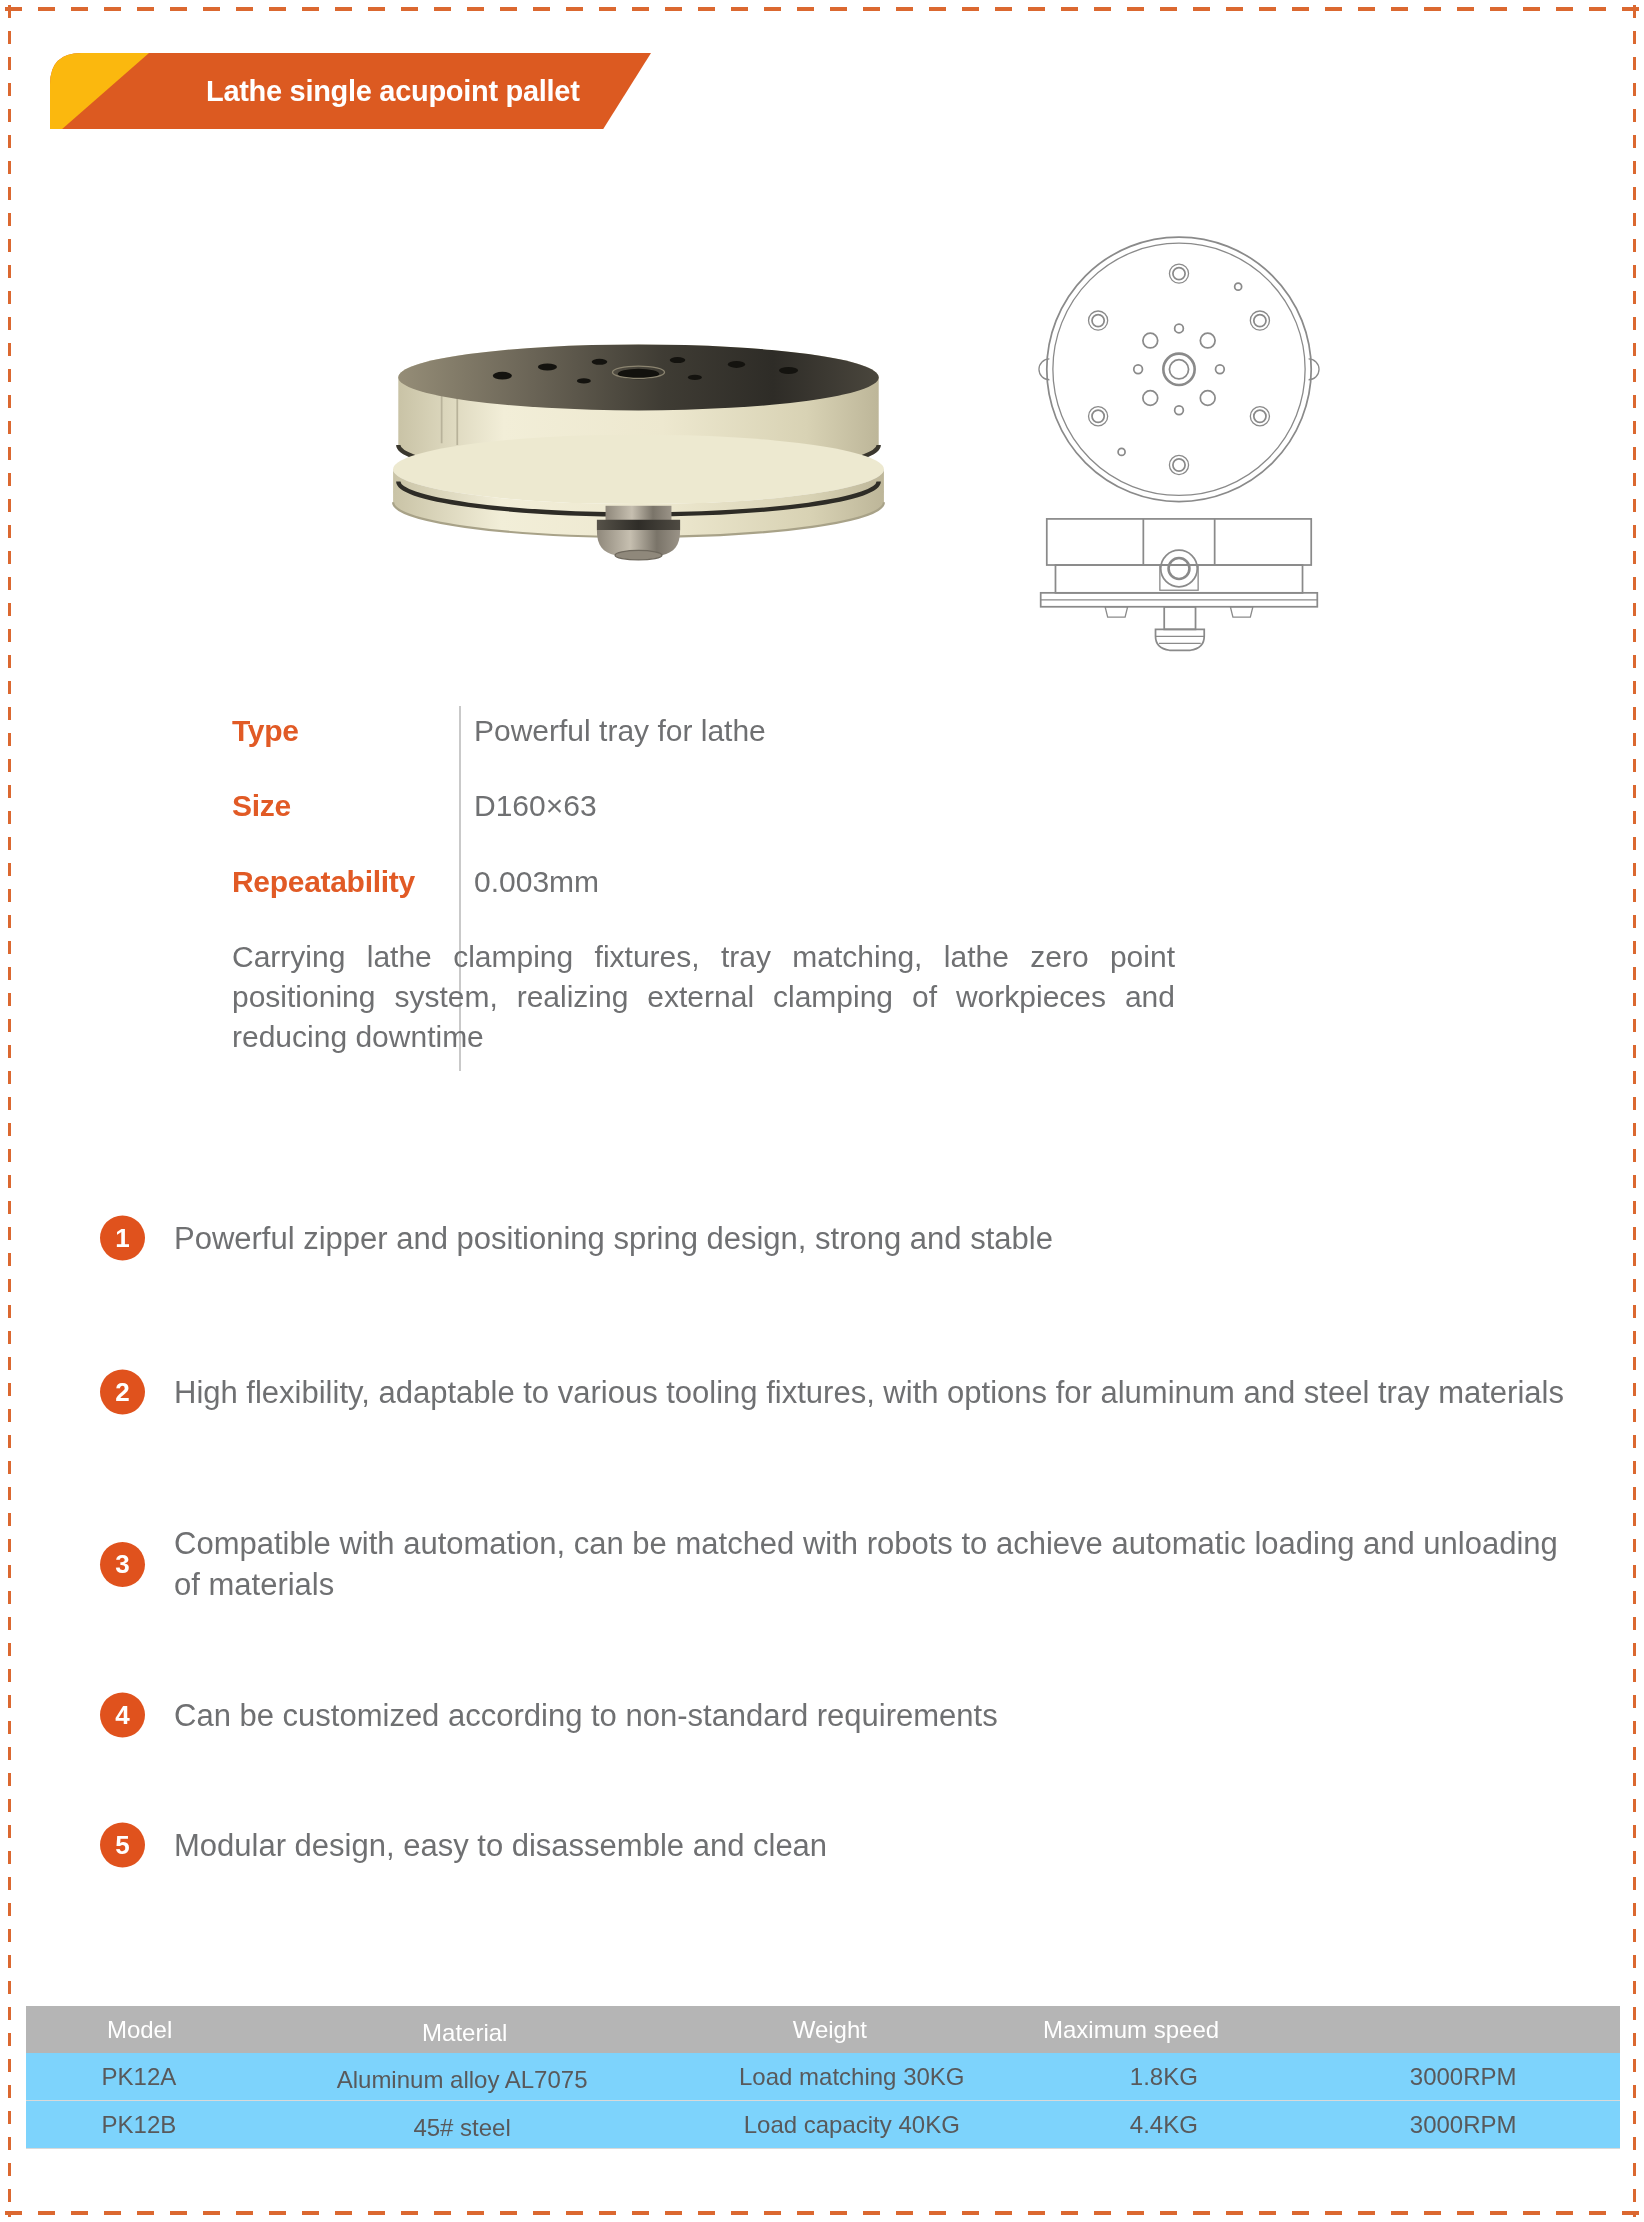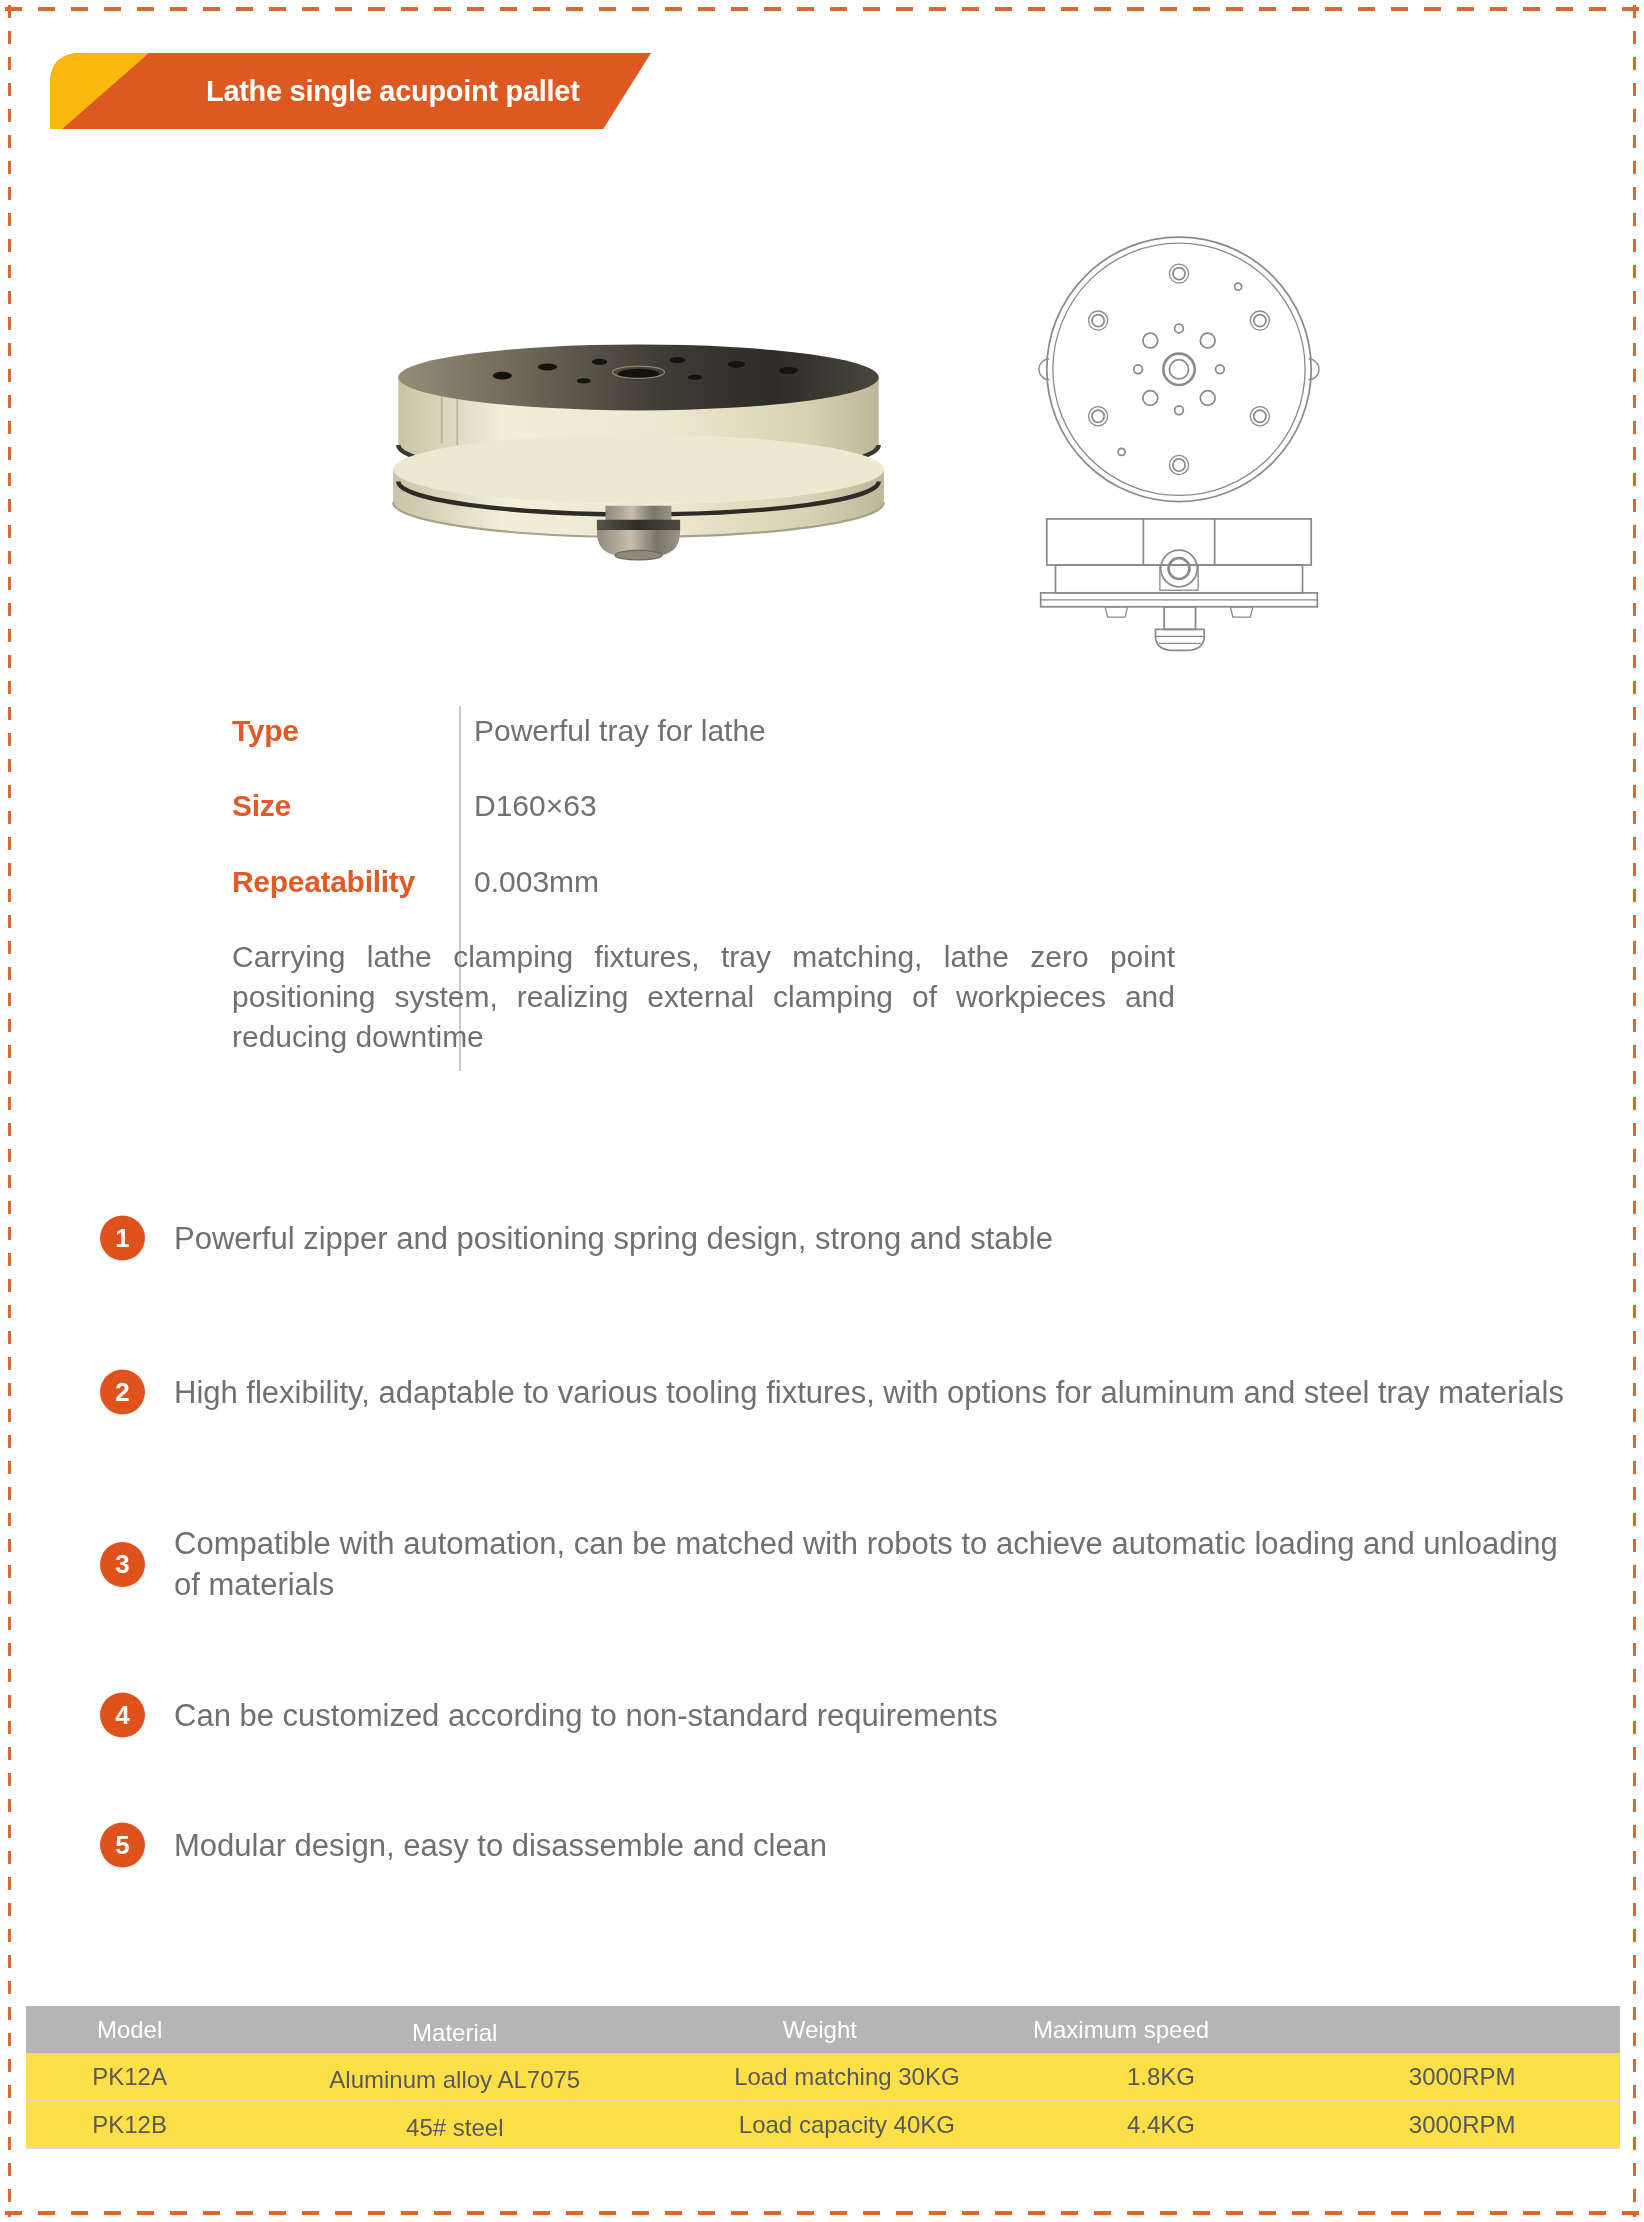--- a/index.html
+++ b/index.html
@@ -50,24 +50,24 @@
     background:#E0521D; color:#ffffff; font-size:26px; font-weight:bold;
     display:flex; align-items:center; justify-content:center;
   }
   .feature-text { color:#6F7072; font-size:31px; line-height:41px; max-width:1404px; }
 
   
   .spec-table { position:absolute; left:26px; top:2006px; width:1594px; }
   .t-row { display:flex; width:100%; }
   .t-head { background:#B5B5B5; height:47px; }
   .t-head .t-cell { color:#ffffff; font-size:24px; }
-  .t-body { background:#fde047; height:48px; border-bottom:1.7px solid #D9D9D9; }
+  .t-body { background:#7dd3fc; height:48px; border-bottom:1.7px solid #D9D9D9; }
   .t-body .t-cell { color:#58595B; font-size:24px; }
   .t-cell { display:flex; align-items:center; justify-content:center; text-align:center; }
-  .c0 { width:13%; } .c1 { width:27.8%;margin-top:7px; } .c2 { width:21.4%; } .c3 { width:18%; } .c4 { width:19.8%; }
+  .c0 { width:13%;margin-left:10px; } .c1 { width:27.8%;margin-top:7px; } .c2 { width:21.4%; } .c3 { width:18%; } .c4 { width:19.8%; }
 
   .tech { stroke:#8A8A8A; fill:none; }
 </style>
 </head>
 <body>
 
 <div class="page">
 
   <div class="dash dash-top"></div>
   <div class="dash dash-bottom"></div>

